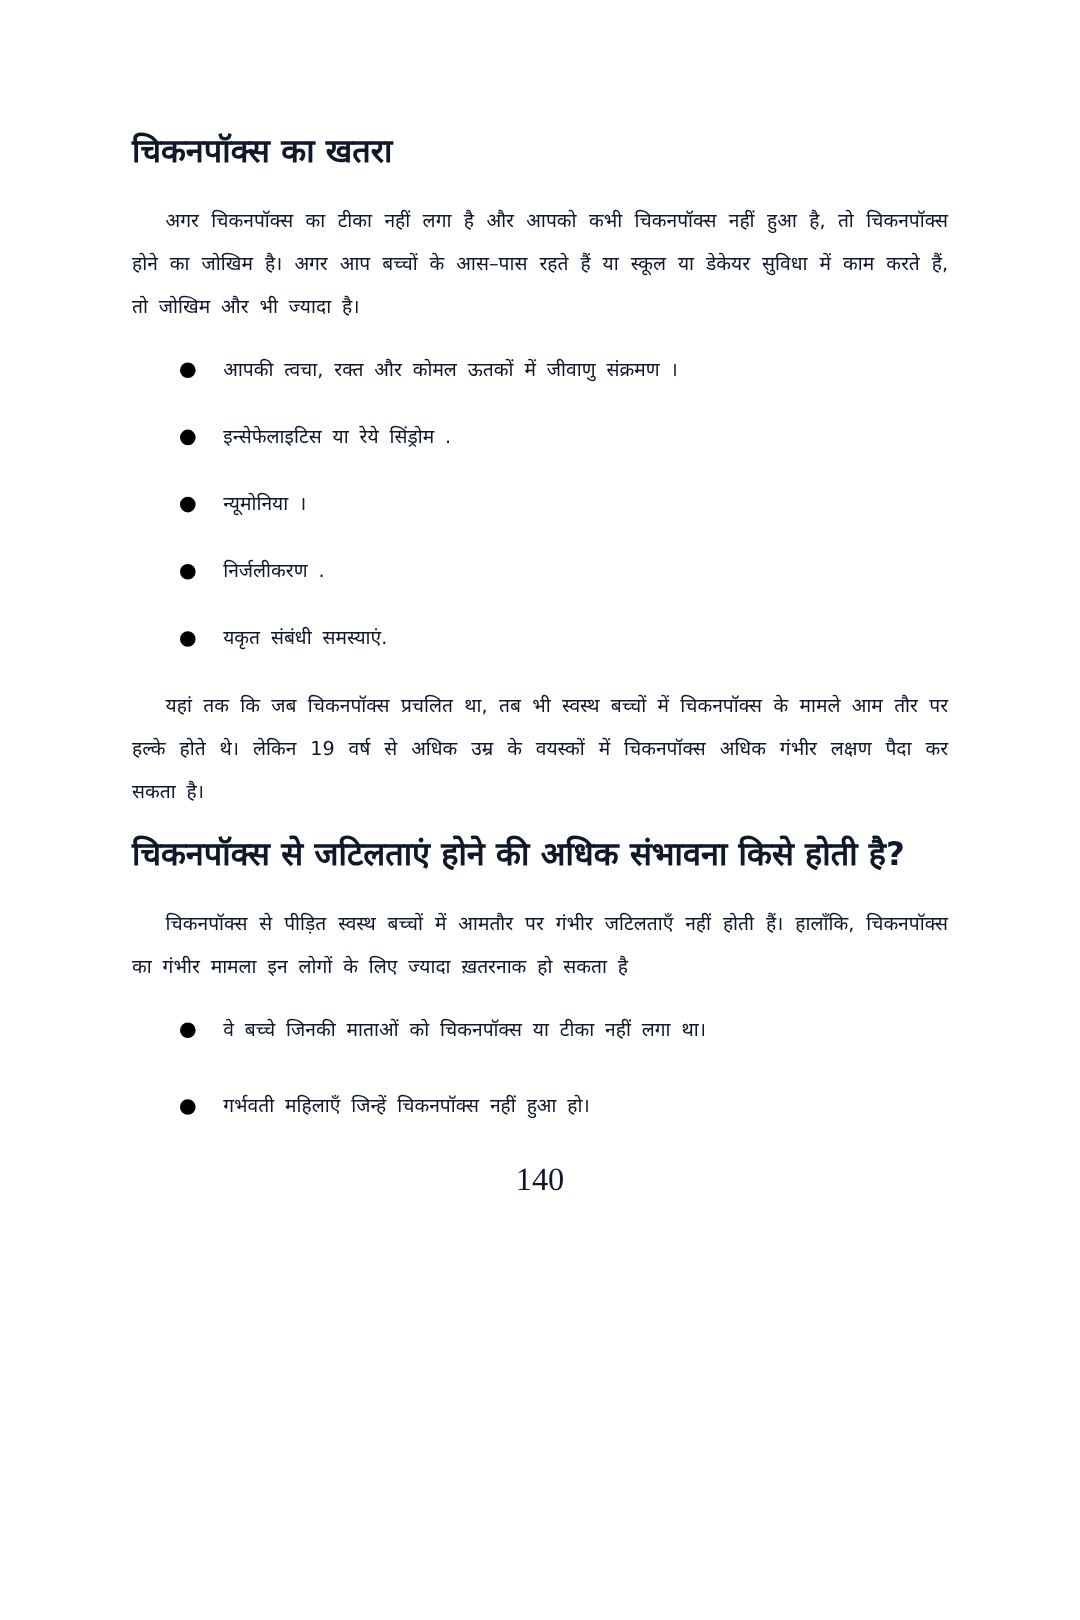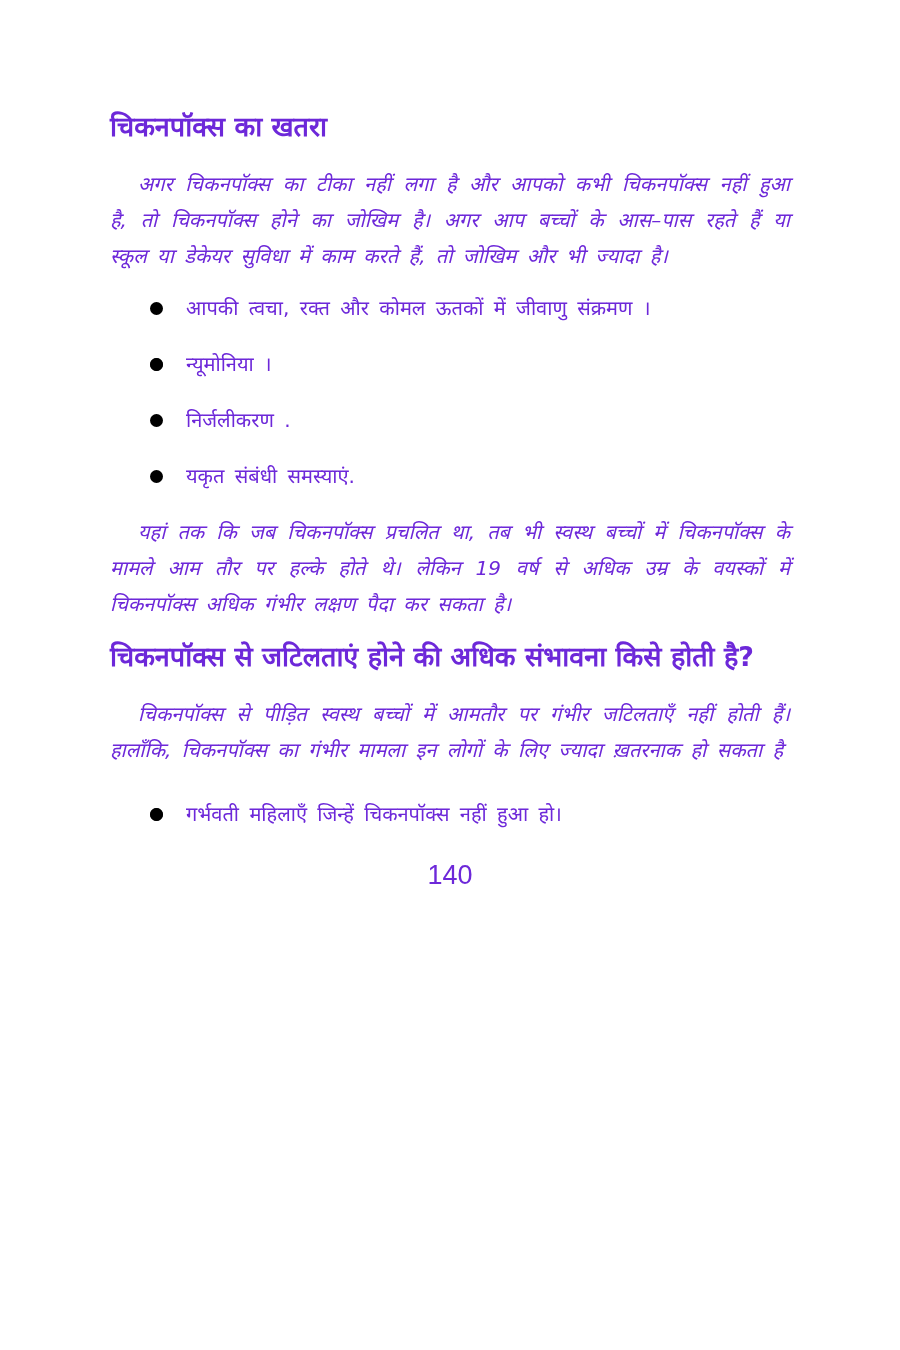--- a/index.html
+++ b/index.html
@@ -5,76 +5,75 @@
   html, body {
     margin: 0;
     padding: 0;
     background: #ffffff;
   }
   .page {
     position: relative;
     width: 900px;
     height: 1350px;
     background: #ffffff;
-    color: #6d28d9;
+    color: #0f172a;
     font-family: "DejaVu Sans", sans-serif;
     overflow: hidden;
     box-sizing: border-box;
     padding: 108px 110px 0 110px;
   }
   .heading {
     font-size: 27px;
     font-weight: bold;
     line-height: 38px;
     margin: 0 0 20px 0;
   }
   .heading.mid {
     margin-top: 6px;
   }
   .para {
-    font-size: 20px;
+    font-size: 16px;
     line-height: 36px;
     text-align: justify;
     text-indent: 28px;
     margin: 0 0 16px 0;
     word-spacing: 4px;
-    font-style: italic;
   }
   .para.tight {
     margin-bottom: 0;
   }
   ul.bullet-list {
     list-style: none;
     margin: 16px 0 0 0;
     padding: 0;
   }
   ul.bullet-list li {
     position: relative;
     padding-left: 76px;
-    font-size: 20px;
+    font-size: 16px;
     line-height: 36px;
     margin-bottom: 20px;
     word-spacing: 4px;
   }
   ul.bullet-list.wide li {
     margin-bottom: 28px;
   }
   ul.bullet-list li .dot {
     position: absolute;
     left: 40px;
     top: 12px;
     width: 13px;
     height: 13px;
     border-radius: 50%;
     background: #000000;
   }
   .page-number {
     margin-top: 24px;
     text-align: center;
-    font-family: Liberation Sans, sans-serif;
+    font-family: Liberation Serif, serif;
     font-size: 27px;
     line-height: 30px;
   }
 </style>
 </head>
 <body>
 
 <div class="page">
 
   <h2 class="heading">चिकनपॉक्स का खतरा</h2>
@@ -83,20 +82,21 @@
 
 
 
   <ul class="bullet-list">
     <li>
       <span class="dot"></span>
       <span>आपकी त्वचा, रक्त और कोमल ऊतकों में जीवाणु संक्रमण ।</span>
     </li>
     <li>
       <span class="dot"></span>
+      <span>इन्सेफेलाइटिस या रेये सिंड्रोम .</span>
     </li>
     <li>
       <span class="dot"></span>
       <span>न्यूमोनिया ।</span>
     </li>
     <li>
       <span class="dot"></span>
       <span>निर्जलीकरण .</span>
     </li>
     <li>
@@ -107,20 +107,21 @@
 
   <p class="para">यहां तक कि जब चिकनपॉक्स प्रचलित था, तब भी स्वस्थ बच्चों में चिकनपॉक्स के मामले आम तौर पर हल्के होते थे। लेकिन 19 वर्ष से अधिक उम्र के वयस्कों में चिकनपॉक्स अधिक गंभीर लक्षण पैदा कर सकता है।</p>
 
   <h2 class="heading mid">चिकनपॉक्स से जटिलताएं होने की अधिक संभावना किसे होती है?</h2>
 
   <p class="para tight">चिकनपॉक्स से पीड़ित स्वस्थ बच्चों में आमतौर पर गंभीर जटिलताएँ नहीं होती हैं। हालाँकि, चिकनपॉक्स का गंभीर मामला इन लोगों के लिए ज्यादा ख़तरनाक हो सकता है</p>
 
   <ul class="bullet-list wide">
     <li>
       <span class="dot"></span>
+      <span>वे बच्चे जिनकी माताओं को चिकनपॉक्स या टीका नहीं लगा था।</span>
     </li>
     <li>
       <span class="dot"></span>
       <span>गर्भवती महिलाएँ जिन्हें चिकनपॉक्स नहीं हुआ हो।</span>
     </li>
   </ul>
 
   <div class="page-number">140</div>
 
 </div>

